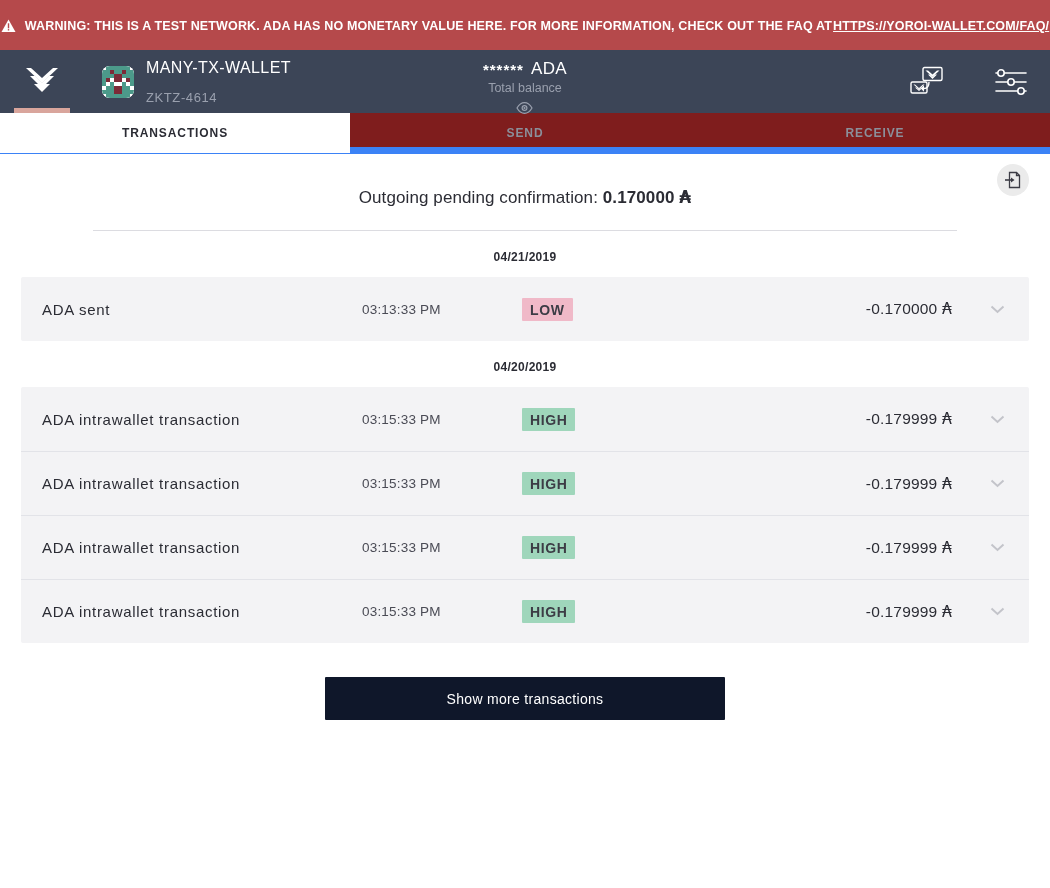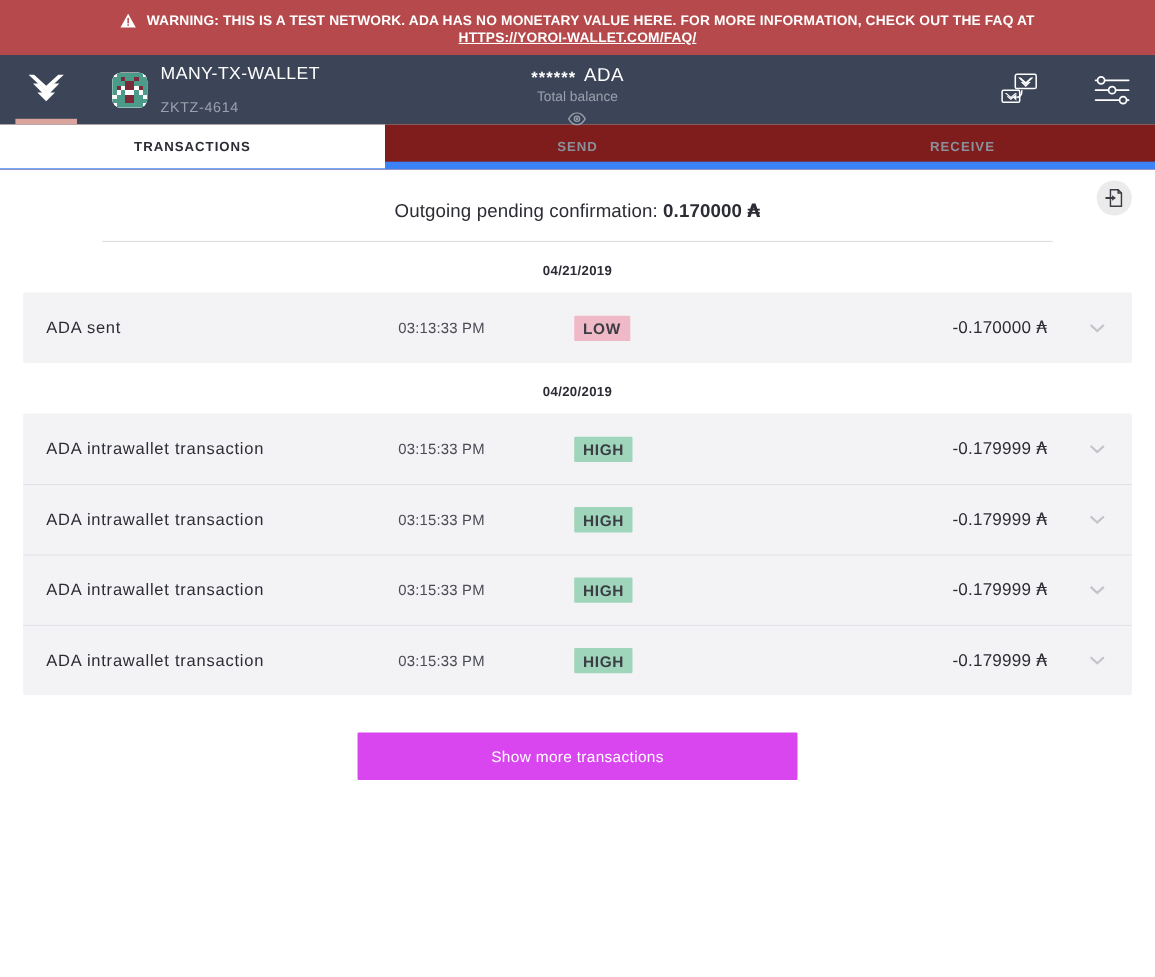--- a/index.html
+++ b/index.html
@@ -12,21 +12,21 @@
     overflow: hidden;
   }
 
   
   .warning-banner {
     width: 1050px;
     height: 50px;
     background: #b5494b;
     color: #ffffff;
     display: flex;
-    flex-direction: column;
+    flex-direction: row;
     align-items: center;
     justify-content: center;
     gap: 1px;
     padding-top: 2px;
   }
   .warning-line1 {
     display: flex;
     align-items: center;
     gap: 9px;
     font-size: 12.5px;
@@ -167,21 +167,21 @@
 
   
   .summary {
     padding-top: 29px;
     text-align: center;
     position: relative;
   }
   .summary-line {
     font-size: 17px;
     color: #2b2c34;
-    line-height: 18px;
+    line-height: 28px;
     letter-spacing: 0.1px;
   }
   .summary-line b { font-weight: bold; }
   .ada-sym { font-family: "DejaVu Sans", sans-serif; }
   .export-btn {
     position: absolute;
     right: 21px;
     top: 10px;
     width: 32px;
     height: 32px;
@@ -267,21 +267,21 @@
 
   
   .showmore-wrap {
     display: flex;
     justify-content: center;
     padding-top: 34px;
   }
   .showmore-btn {
     width: 400px;
     height: 43px;
-    background: #d946ef;
+    background: #0f172a;
     color: #ffffff;
     border: none;
     font-family: "Liberation Sans", sans-serif;
     font-size: 14px;
     letter-spacing: 0.3px;
     cursor: pointer;
     border-radius: 1px;
   }
 </style>
 </head>

